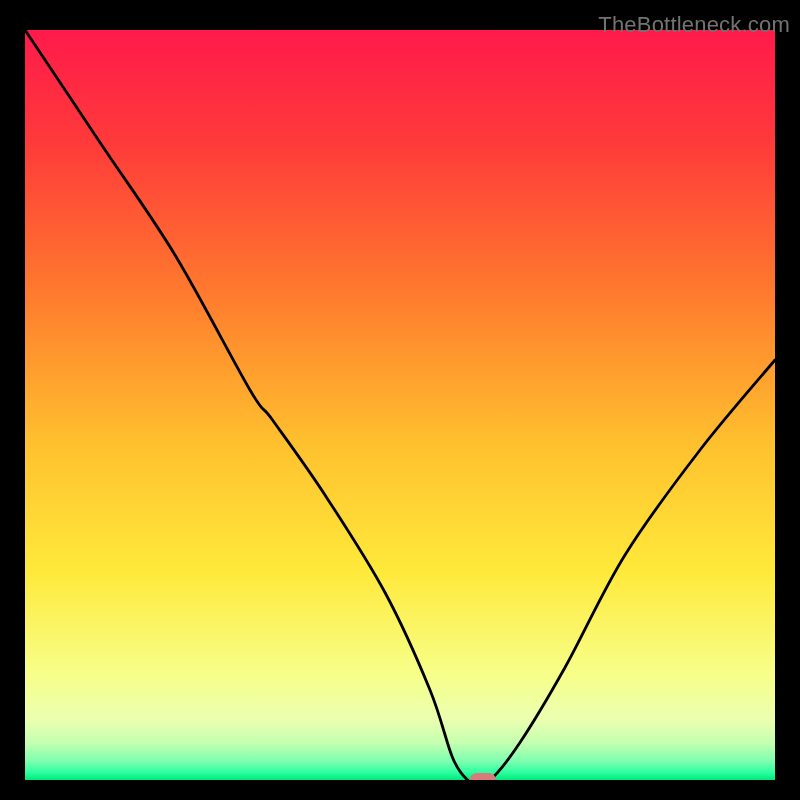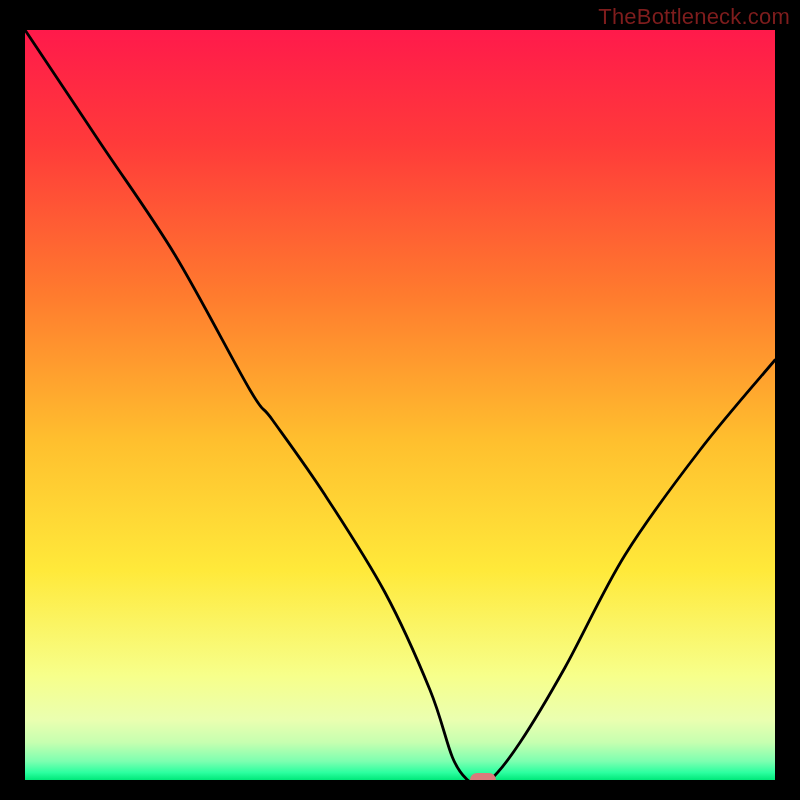--- a/index.html
+++ b/index.html
@@ -6,24 +6,24 @@
     margin: 0;
     padding: 0;
     background: #fff;
     width: 800px;
     height: 800px;
     overflow: hidden;
     font-family: Arial, Helvetica, sans-serif;
   }
   .watermark {
     position: absolute;
-    top: 4px;
+    top: 12px;
     right: 10px;
     font-size: 22px;
-    color: #7f1d1d;
+    color: #737373;
     font-weight: 500;
     letter-spacing: 0.2px;
     z-index: 20;
   }
   .frame {
     position: absolute;
     left: 0;
     top: 0;
     width: 800px;
     height: 800px;

